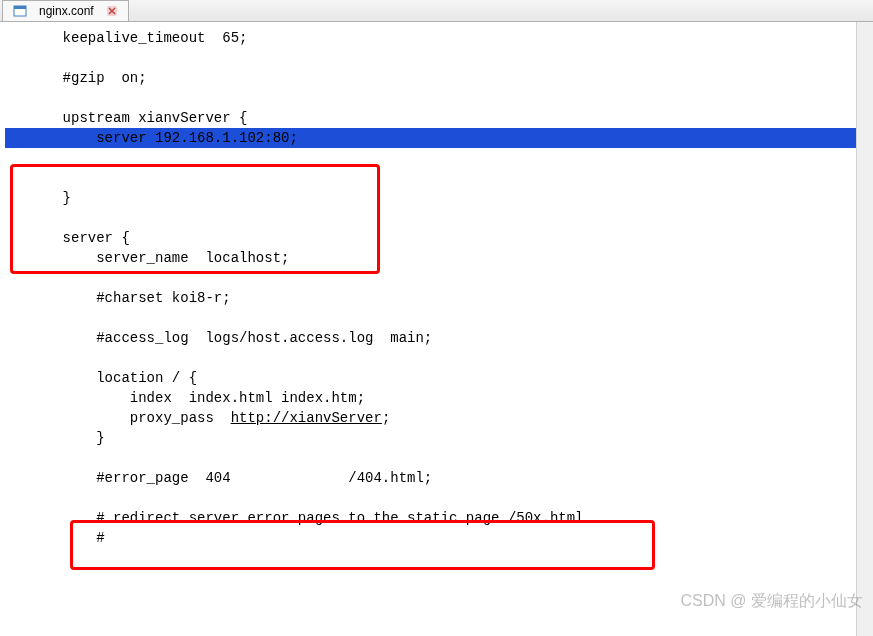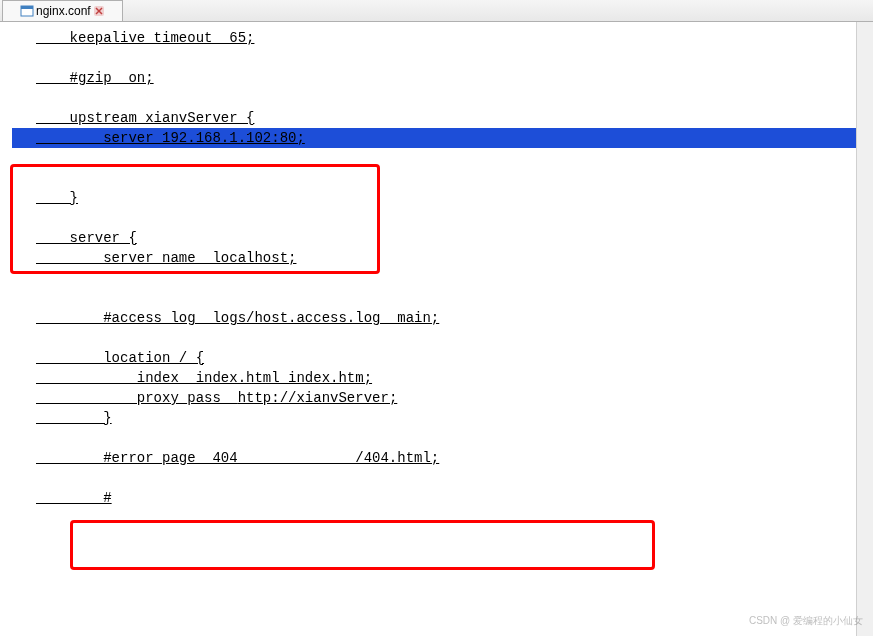--- a/index.html
+++ b/index.html
@@ -20,49 +20,48 @@
       height: 22px;
       background: linear-gradient(to bottom, #f5f5f5, #e8e8e8);
       border-bottom: 1px solid #b0b0b0;
       display: flex;
       align-items: flex-end;
     }
     .tab {
       display: flex;
       align-items: center;
       height: 21px;
-      padding: 0 17px;
+      padding: 0 10px;
       background: #f8f8f8;
       border: 1px solid #b0b0b0;
       border-bottom: none;
       font-family: Arial, sans-serif;
       font-size: 12px;
       margin-left: 2px;
-      gap: 2px;
+      gap: 12px;
     }
     .tab-icon {
       width: 14px;
       height: 14px;
       display: inline-flex;
       align-items: center;
       justify-content: center;
     }
     .close-icon {
       width: 12px;
       height: 12px;
       display: inline-flex;
       align-items: center;
       justify-content: center;
       color: #c04040;
       font-size: 10px;
     }
     .editor {
-      padding: 6px 12px;
+      padding: 6px 5px;
       position: relative;
-      text-decoration: underline;
     }
     .code-line {
       height: 20px;
       line-height: 20px;
       white-space: pre;
       padding-left: 24px;
       position: relative;
     }
     .highlight-line {
       background: #1d4ed8;
@@ -86,24 +85,24 @@
       width: 585px;
       height: 50px;
       pointer-events: none;
     }
     .underline {
       text-decoration: underline;
     }
     .watermark {
       position: absolute;
       right: 10px;
-      bottom: 8px;
+      bottom: 24px;
       color: rgba(128,128,128,0.5);
       font-family: Arial, sans-serif;
-      font-size: 10px;
+      font-size: 16px;
     }
     .scrollbar-v {
       position: absolute;
       right: 0;
       top: 22px;
       bottom: 0;
       width: 17px;
       background: #f0f0f0;
       border-left: 1px solid #d0d0d0;
     }
@@ -137,30 +136,32 @@
   <div class="code-line"></div>
   <div class="code-line">    upstream xianvServer {</div>
   <div class="code-line highlight-line">        server 192.168.1.102:80;</div>
   <div class="code-line"></div>
   <div class="code-line"></div>
   <div class="code-line">    }</div>
   <div class="code-line"></div>
   <div class="code-line">    server {</div>
   <div class="code-line">        server_name  localhost;</div>
   <div class="code-line"></div>
+  <div class="code-line">        #charset koi8-r;</div>
   <div class="code-line"></div>
   <div class="code-line">        #access_log  logs/host.access.log  main;</div>
   <div class="code-line"></div>
   <div class="code-line">        location / {</div>
   <div class="code-line">            index  index.html index.htm;</div>
   <div class="code-line"><span>            proxy_pass  </span><span class="underline">http://xianvServer</span><span>;</span></div>
   <div class="code-line">        }</div>
   <div class="code-line"></div>
   <div class="code-line">        #error_page  404              /404.html;</div>
   <div class="code-line"></div>
+  <div class="code-line">        # redirect server error pages to the static page /50x.html</div>
   <div class="code-line">        #</div>
 
   <div class="redbox1"></div>
   <div class="redbox2"></div>
 </div>
 
 <div class="scrollbar-v"></div>
 
 <div class="watermark">CSDN @ 爱编程的小仙女</div>
 

